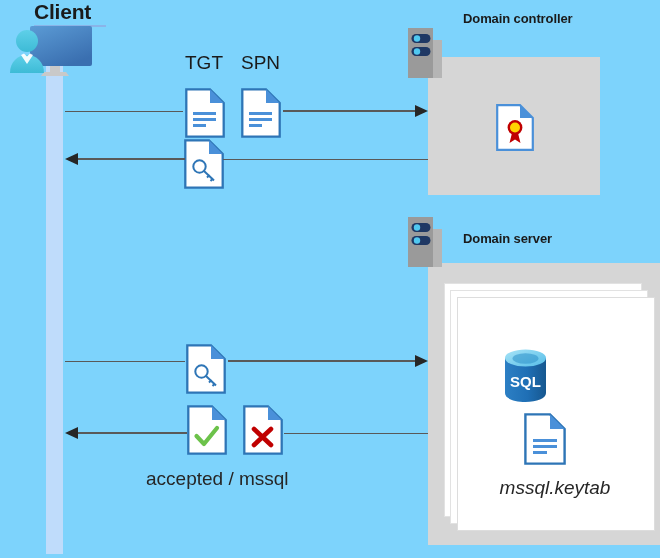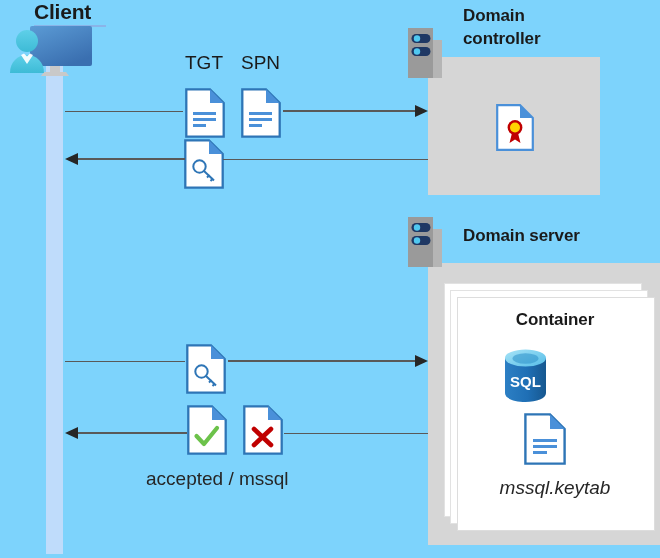--- a/index.html
+++ b/index.html
@@ -46,24 +46,24 @@
     background: #d6d6d6;
   }
   .dc-panel { left: 428px; top: 57px; width: 172px; height: 138px; }
   .ls-panel { left: 428px; top: 263px; width: 232px; height: 282px; }
 
   .rack-icon { width: 34px; height: 50px; }
   .dc-rack { left: 408px; top: 28px; }
   .ls-rack { left: 408px; top: 217px; }
 
   .panel-title {
-    font-size: 17px;
+    font-size: 13px;
     font-weight: bold;
     color: #1a1a1a;
-    line-height: 23px;
+    line-height: 30px;
     letter-spacing: -0.1px;
   }
   .dc-title { left: 463px; top: 4px; width: 130px; }
   .ls-title { left: 463px; top: 224px; width: 180px; white-space: nowrap; }
 
   
   .card {
     background: #ffffff;
     border: 1px solid #e2e2e2;
     box-shadow: 0 0 0 0 rgba(0,0,0,0);
@@ -194,21 +194,20 @@
       <circle cx="9" cy="23.5" r="3.2" fill="#50c8f0"></circle>
     </svg>
   </div>
 
   <div class="abs panel-title ls-title">Domain server</div>
 
   <div class="abs card card-back"></div>
   <div class="abs card card-mid"></div>
   <div class="abs card card-front"></div>
 
-  <div class="abs container-title">Container</div>
 
   <div class="abs sql-icon">
     <svg viewBox="0 0 47 55" width="47" height="55">
       <defs>
         <linearGradient id="sqlBody" x1="0" y1="0" x2="1" y2="0">
           <stop offset="0" stop-color="#2c7fc4"></stop>
           <stop offset="0.55" stop-color="#1f6fb5"></stop>
           <stop offset="1" stop-color="#16578f"></stop>
         </linearGradient>
         <linearGradient id="sqlTop" x1="0" y1="0" x2="1" y2="1">

